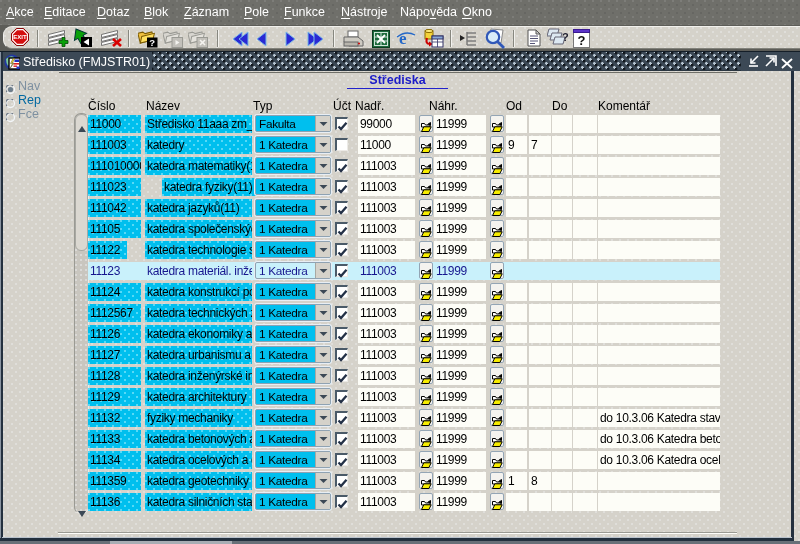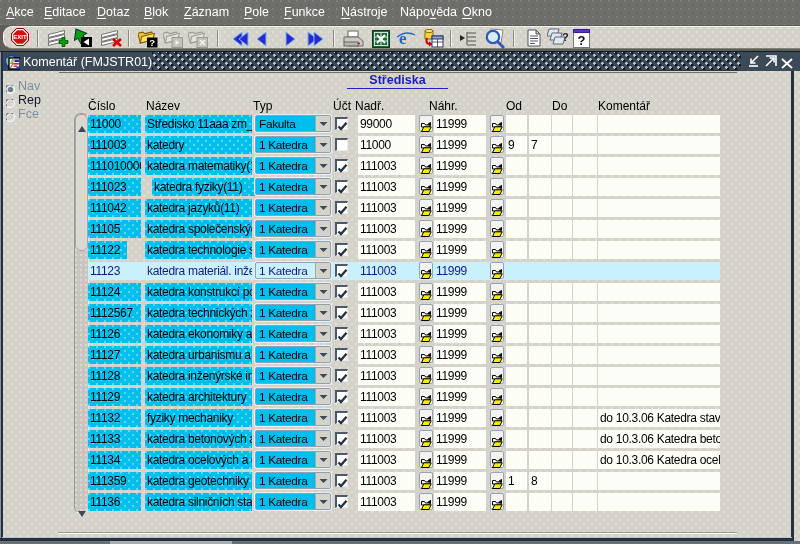--- a/index.html
+++ b/index.html
@@ -208,21 +208,21 @@
 <div class="abs" style="left:4px;top:54px"><svg width="16" height="16" viewBox="0 0 16 16" xmlns="http://www.w3.org/2000/svg">
       <circle cx="8" cy="8" r="7.5" fill="#2438a0"></circle>
       <path d="M2,5 Q6,1 10,3 Q7,8 4,12 Q2,9 2,5" fill="#7cc89a"></path>
       <rect x="5" y="4" width="11" height="11" fill="#fff" stroke="#000" stroke-width="1.4"></rect>
       <rect x="10.5" y="5.5" width="4.5" height="2.5" fill="#2030c0"></rect>
       <rect x="9.5" y="9" width="5.5" height="1.6" fill="#e02020"></rect>
       <rect x="9.5" y="11.5" width="3.5" height="1.4" fill="#e02020"></rect>
       <rect x="12.5" y="12.5" width="3" height="2.5" fill="#2030c0"></rect>
       <polygon points="9,4.5 6.5,9.5 8.5,9.5 6,14.5 10,9 8.2,9 11,4.5" fill="#f6e020" stroke="#444" stroke-width="0.5"></polygon>
     </svg></div>
-<div class="abs" style="left:23px;top:55px;font-size:12.5px;color:#fff;white-space:nowrap">Komentář (FMJSTR01)</div>
+<div class="abs" style="left:23px;top:55px;font-size:12.5px;color:#fff;white-space:nowrap">Středisko (FMJSTR01)</div>
 <div class="abs" style="left:748px;top:54px"><svg width="14" height="13" viewBox="0 0 14 13" xmlns="http://www.w3.org/2000/svg">
       <g stroke="#fff" stroke-width="1.6" fill="none">
         <line x1="10" y1="1" x2="3" y2="8"></line>
         <polyline points="3,3.5 3,8 7.5,8"></polyline>
         <line x1="1" y1="11" x2="10" y2="11"></line>
       </g>
     </svg></div>
 <div class="abs" style="left:764px;top:54px"><svg width="14" height="13" viewBox="0 0 14 13" xmlns="http://www.w3.org/2000/svg">
       <g stroke="#fff" stroke-width="1.6" fill="none">
         <line x1="2" y1="11" x2="10" y2="3"></line>
@@ -249,21 +249,21 @@
 <div class="abs" style="left:6px;top:81px"><svg width="10" height="10" viewBox="0 0 10 10" xmlns="http://www.w3.org/2000/svg">
       <circle cx="4.5" cy="4.5" r="4" fill="none" stroke="#f2f5f8" stroke-width="1.4"></circle>
       <path d="M1,7 A4,4 0 0 1 7,1" fill="none" stroke="#707a86" stroke-width="1.2"></path>
       <circle cx="4.5" cy="4.5" r="2.6" fill="#6e7e8c"></circle>
     </svg></div>
 <div class="abs" style="left:18px;top:79px;font-size:12.5px;color:#7e90a0">Nav</div>
 <div class="abs" style="left:6px;top:95px"><svg width="10" height="10" viewBox="0 0 10 10" xmlns="http://www.w3.org/2000/svg">
       <circle cx="4.5" cy="4.5" r="4" fill="none" stroke="#f2f5f8" stroke-width="1.4"></circle>
       <path d="M1,7 A4,4 0 0 1 7,1" fill="none" stroke="#707a86" stroke-width="1.2"></path>
     </svg></div>
-<div class="abs" style="left:18px;top:93px;font-size:12.5px;color:#0f172a">Rep</div>
+<div class="abs" style="left:18px;top:93px;font-size:12.5px;color:#0369a1">Rep</div>
 <div class="abs" style="left:6px;top:109px"><svg width="10" height="10" viewBox="0 0 10 10" xmlns="http://www.w3.org/2000/svg">
       <circle cx="4.5" cy="4.5" r="4" fill="none" stroke="#f2f5f8" stroke-width="1.4"></circle>
       <path d="M1,7 A4,4 0 0 1 7,1" fill="none" stroke="#707a86" stroke-width="1.2"></path>
     </svg></div>
 <div class="abs" style="left:18px;top:107px;font-size:12.5px;color:#7e90a0">Fce</div>
 <div class="hdr" style="left:88px;top:99px">Číslo</div>
 <div class="hdr" style="left:146px;top:99px">Název</div>
 <div class="hdr" style="left:253px;top:99px">Typ</div>
 <div class="hdr" style="left:333px;top:99px">Účt</div>
 <div class="hdr" style="left:355px;top:99px">Nadř.</div>
@@ -363,21 +363,21 @@
       <polyline points="6.5,2.5 9.5,0.5 9.5,3.5" fill="#000" stroke="#000" stroke-width="1"></polyline>
       <polygon points="0.5,1.5 3.5,1.5 4.5,3 9,3 9,5 0.5,5" fill="#fff" stroke="#000"></polygon>
       <polygon points="0.5,9.5 2.8,4.8 10.2,4.8 7.9,9.5" fill="#f6ec00" stroke="#000"></polygon>
     </svg></div>
 <div class="cell wf" style="left:506px;top:157px;width:21px"></div>
 <div class="cell wf" style="left:529px;top:157px;width:22px"></div>
 <div class="cell wf" style="left:552px;top:157px;width:20px"></div>
 <div class="cell wf" style="left:573px;top:157px;width:24px"></div>
 <div class="cell wf" style="left:598px;top:157px;width:122px"></div>
 <div class="cell cy" style="left:88px;top:178px;width:53px">111023</div>
-<div class="cell cy" style="left:152px;top:178px;width:107px">katedra fyziky(11)</div>
+<div class="cell cy" style="left:162px;top:178px;width:107px">katedra fyziky(11)</div>
 <div class="abs" style="left:255px;top:178px;width:76px;height:17px;border:1px solid #8fa2b2;border-radius:2px;background:#00bfee;box-shadow:0 0 0 1px #e8eef4">
     <div style="position:absolute;left:3px;top:0;font-size:11.8px;letter-spacing:-0.3px;line-height:16px;color:#000;white-space:nowrap">1 Katedra</div>
     <div style="position:absolute;right:0;top:0;width:15px;height:15px;background:#d5d2ca;border-left:1px solid #a8a8a2"><svg width="15" height="15" viewBox="0 0 15 15" xmlns="http://www.w3.org/2000/svg">
         <polygon points="3.5,6 11.5,6 7.5,10" fill="#3c4956"></polygon>
       </svg></div>
   </div>
 <div class="abs" style="left:335px;top:180px;width:13px;height:13px;background:#fff;border-top:2px solid #4a5a68;border-left:2px solid #4a5a68;border-right:1px solid #eceae6;border-bottom:1px solid #eceae6"><svg width="11" height="11" viewBox="0 0 11 11" xmlns="http://www.w3.org/2000/svg">
       <polyline points="1.5,4.5 4,7 9.5,0.8" fill="none" stroke="#233046" stroke-width="2.3"></polyline>
     </svg></div>
 <div class="cell wf" style="left:358px;top:178px;width:57px">111003</div>

